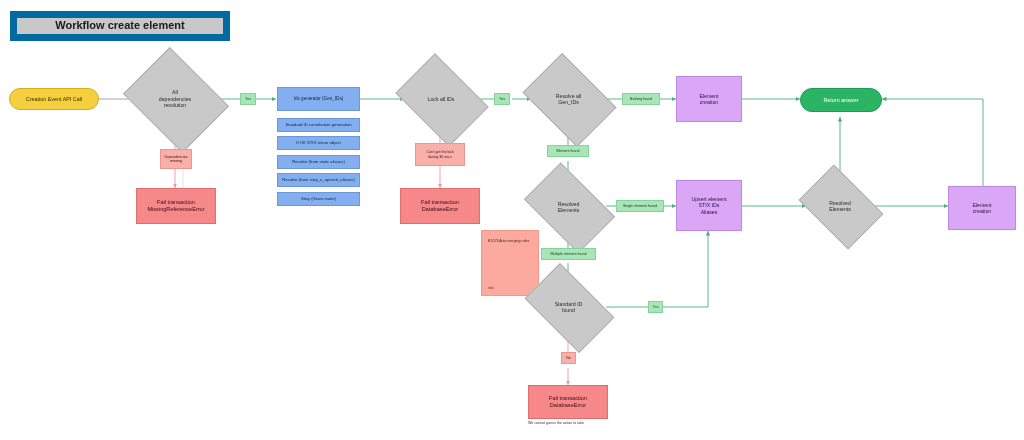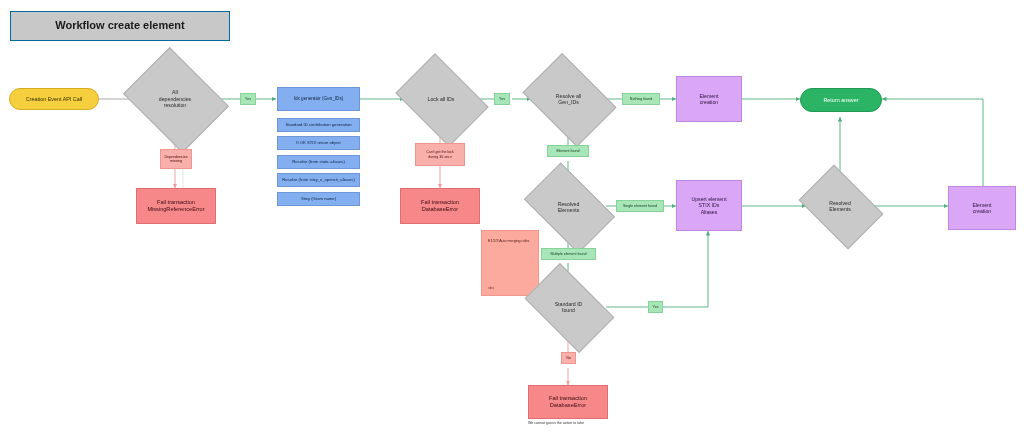--- a/index.html
+++ b/index.html
@@ -10,21 +10,21 @@
   }
   #canvas{position:absolute;left:0;top:0;width:1024px;height:440px;}
   svg#wires{position:absolute;left:0;top:0;width:1024px;height:440px;pointer-events:none;}
 
   .node{position:absolute;box-sizing:border-box;display:flex;align-items:center;
         justify-content:center;text-align:center;line-height:1.25;}
 
   
   .title-bar{
     left:10px;top:11px;width:220px;height:30px;
-    background:#c8c8c8;border:1px solid #0369a1;
+    background:#c8c8c8;border:7px solid #0369a1;
     font-size:11px;font-weight:bold;color:#1b1b1b;
   }
 
   
   .terminator-yellow{
     background:#f6cf3f;border:1px solid #d4ad1f;border-radius:14px;
     font-size:5.4px;color:#3a2f00;
   }
   
   .terminator-green{

